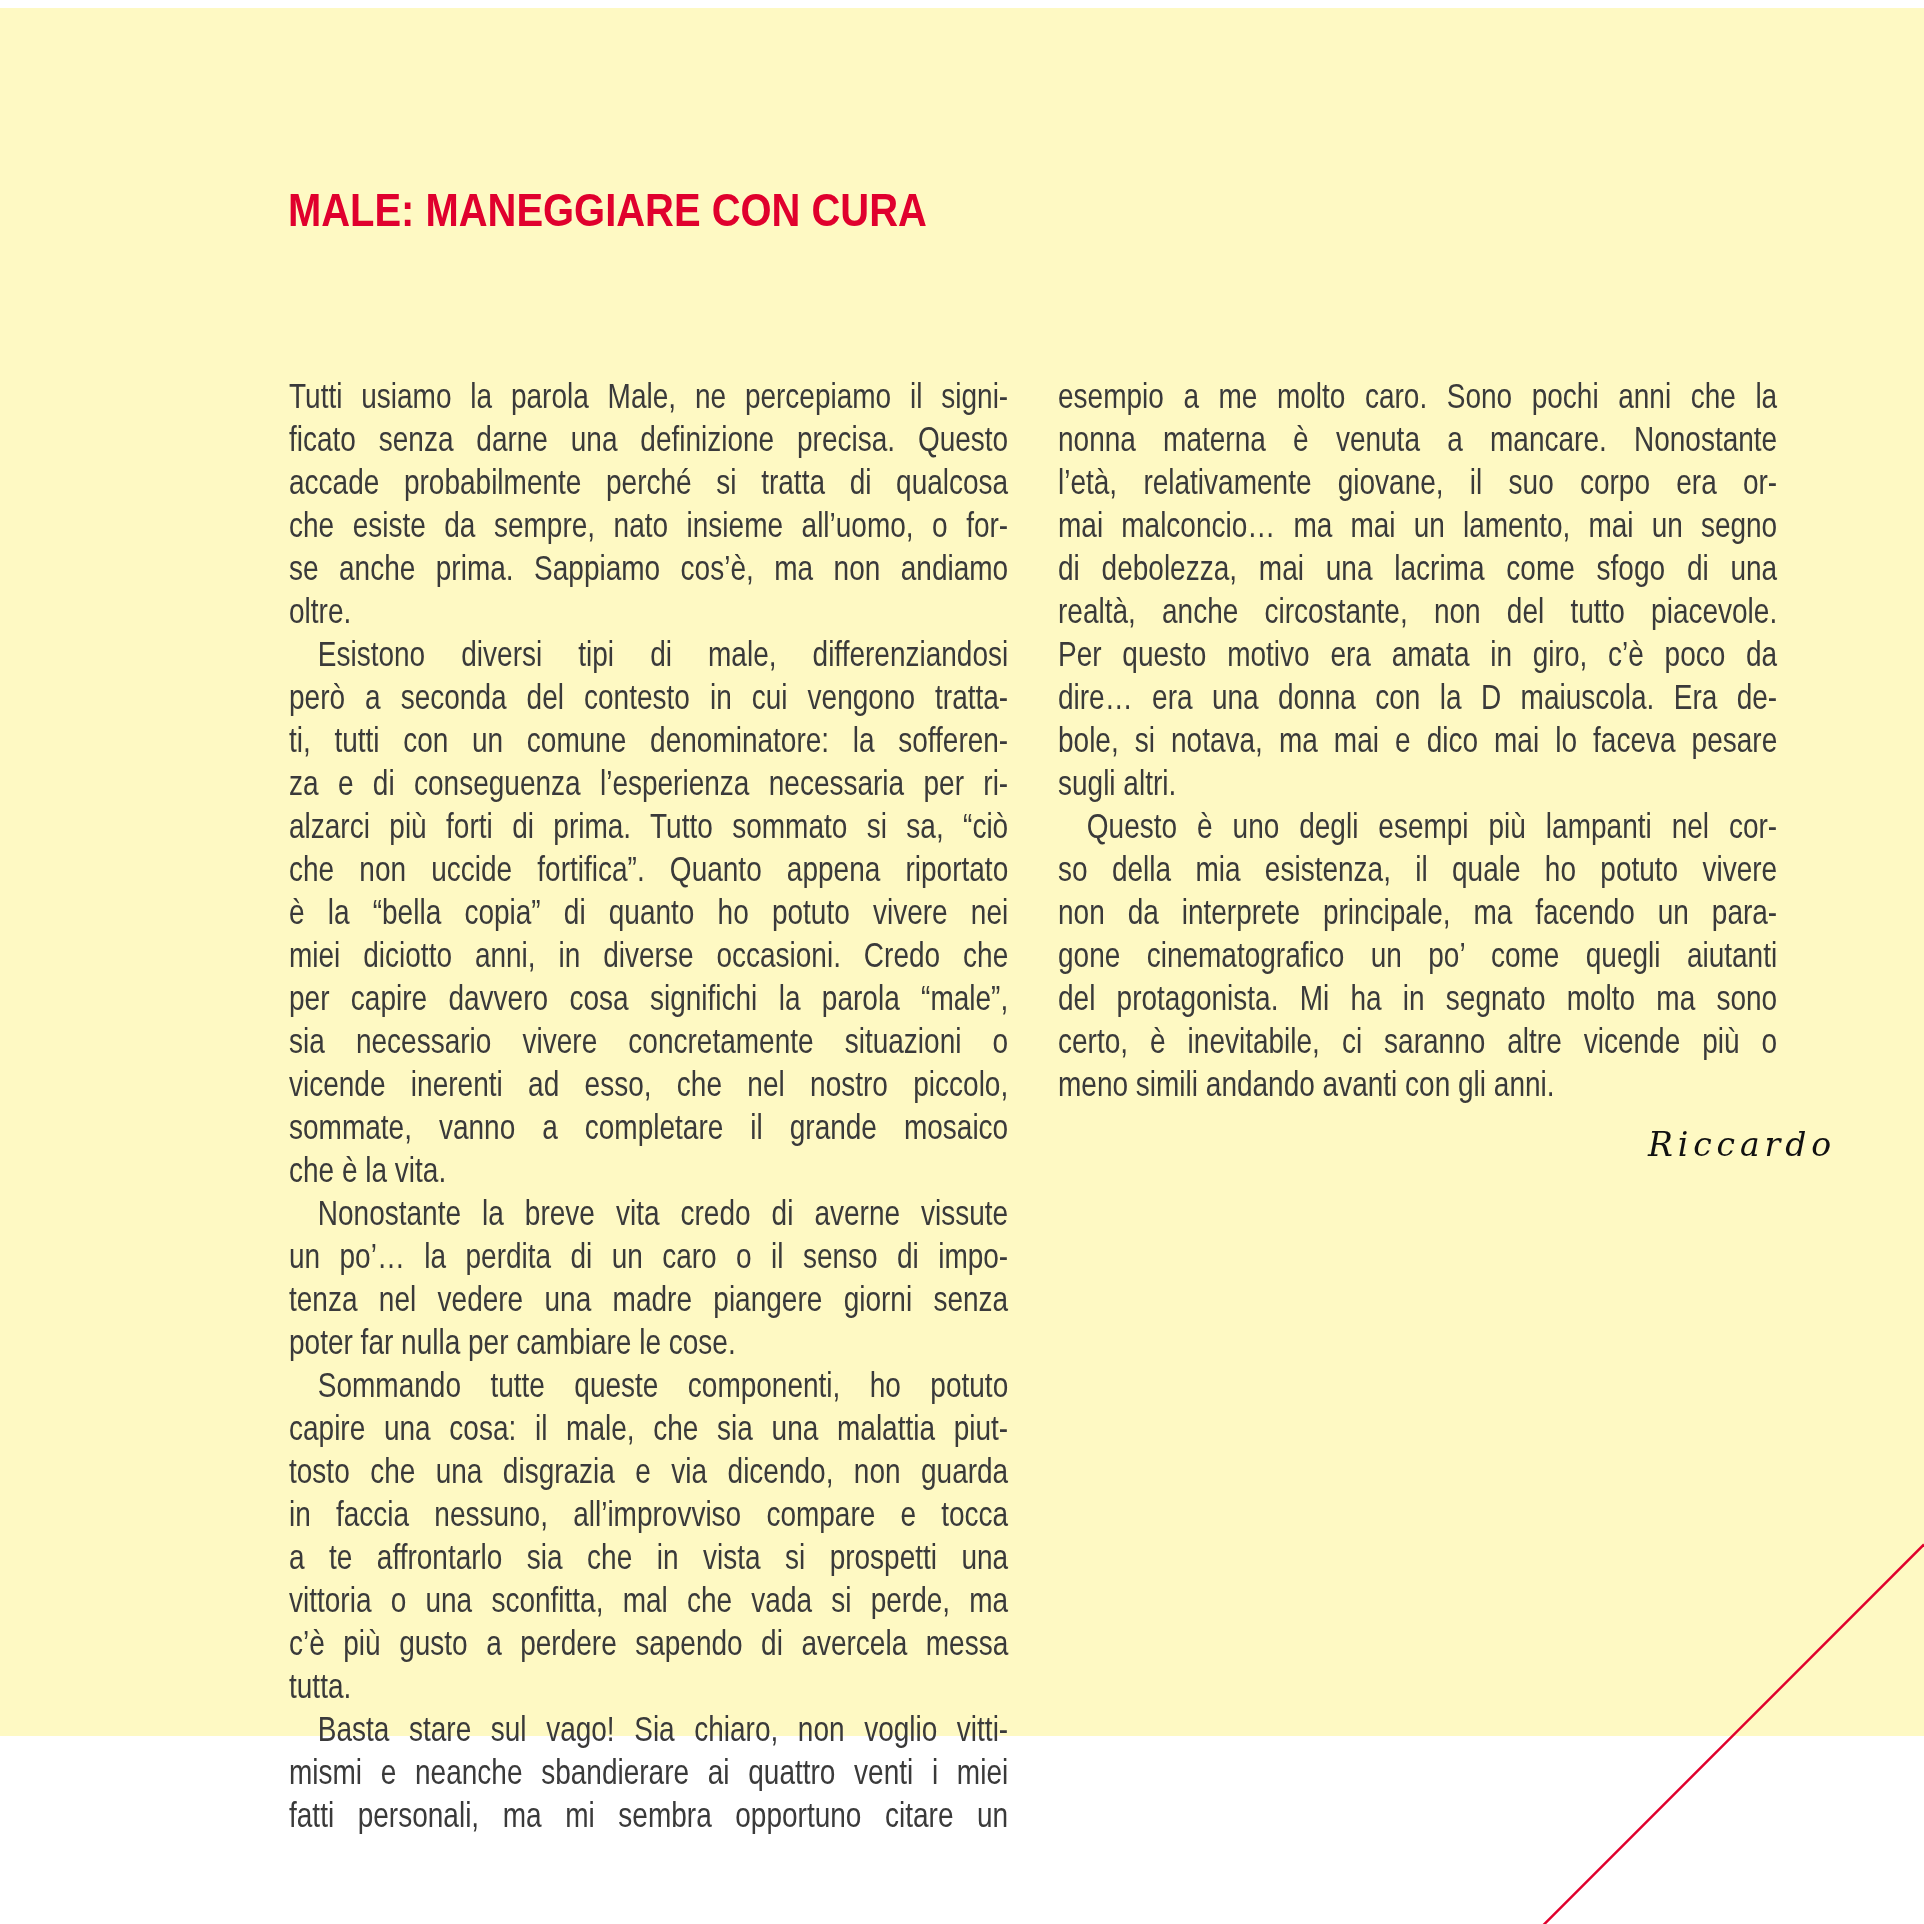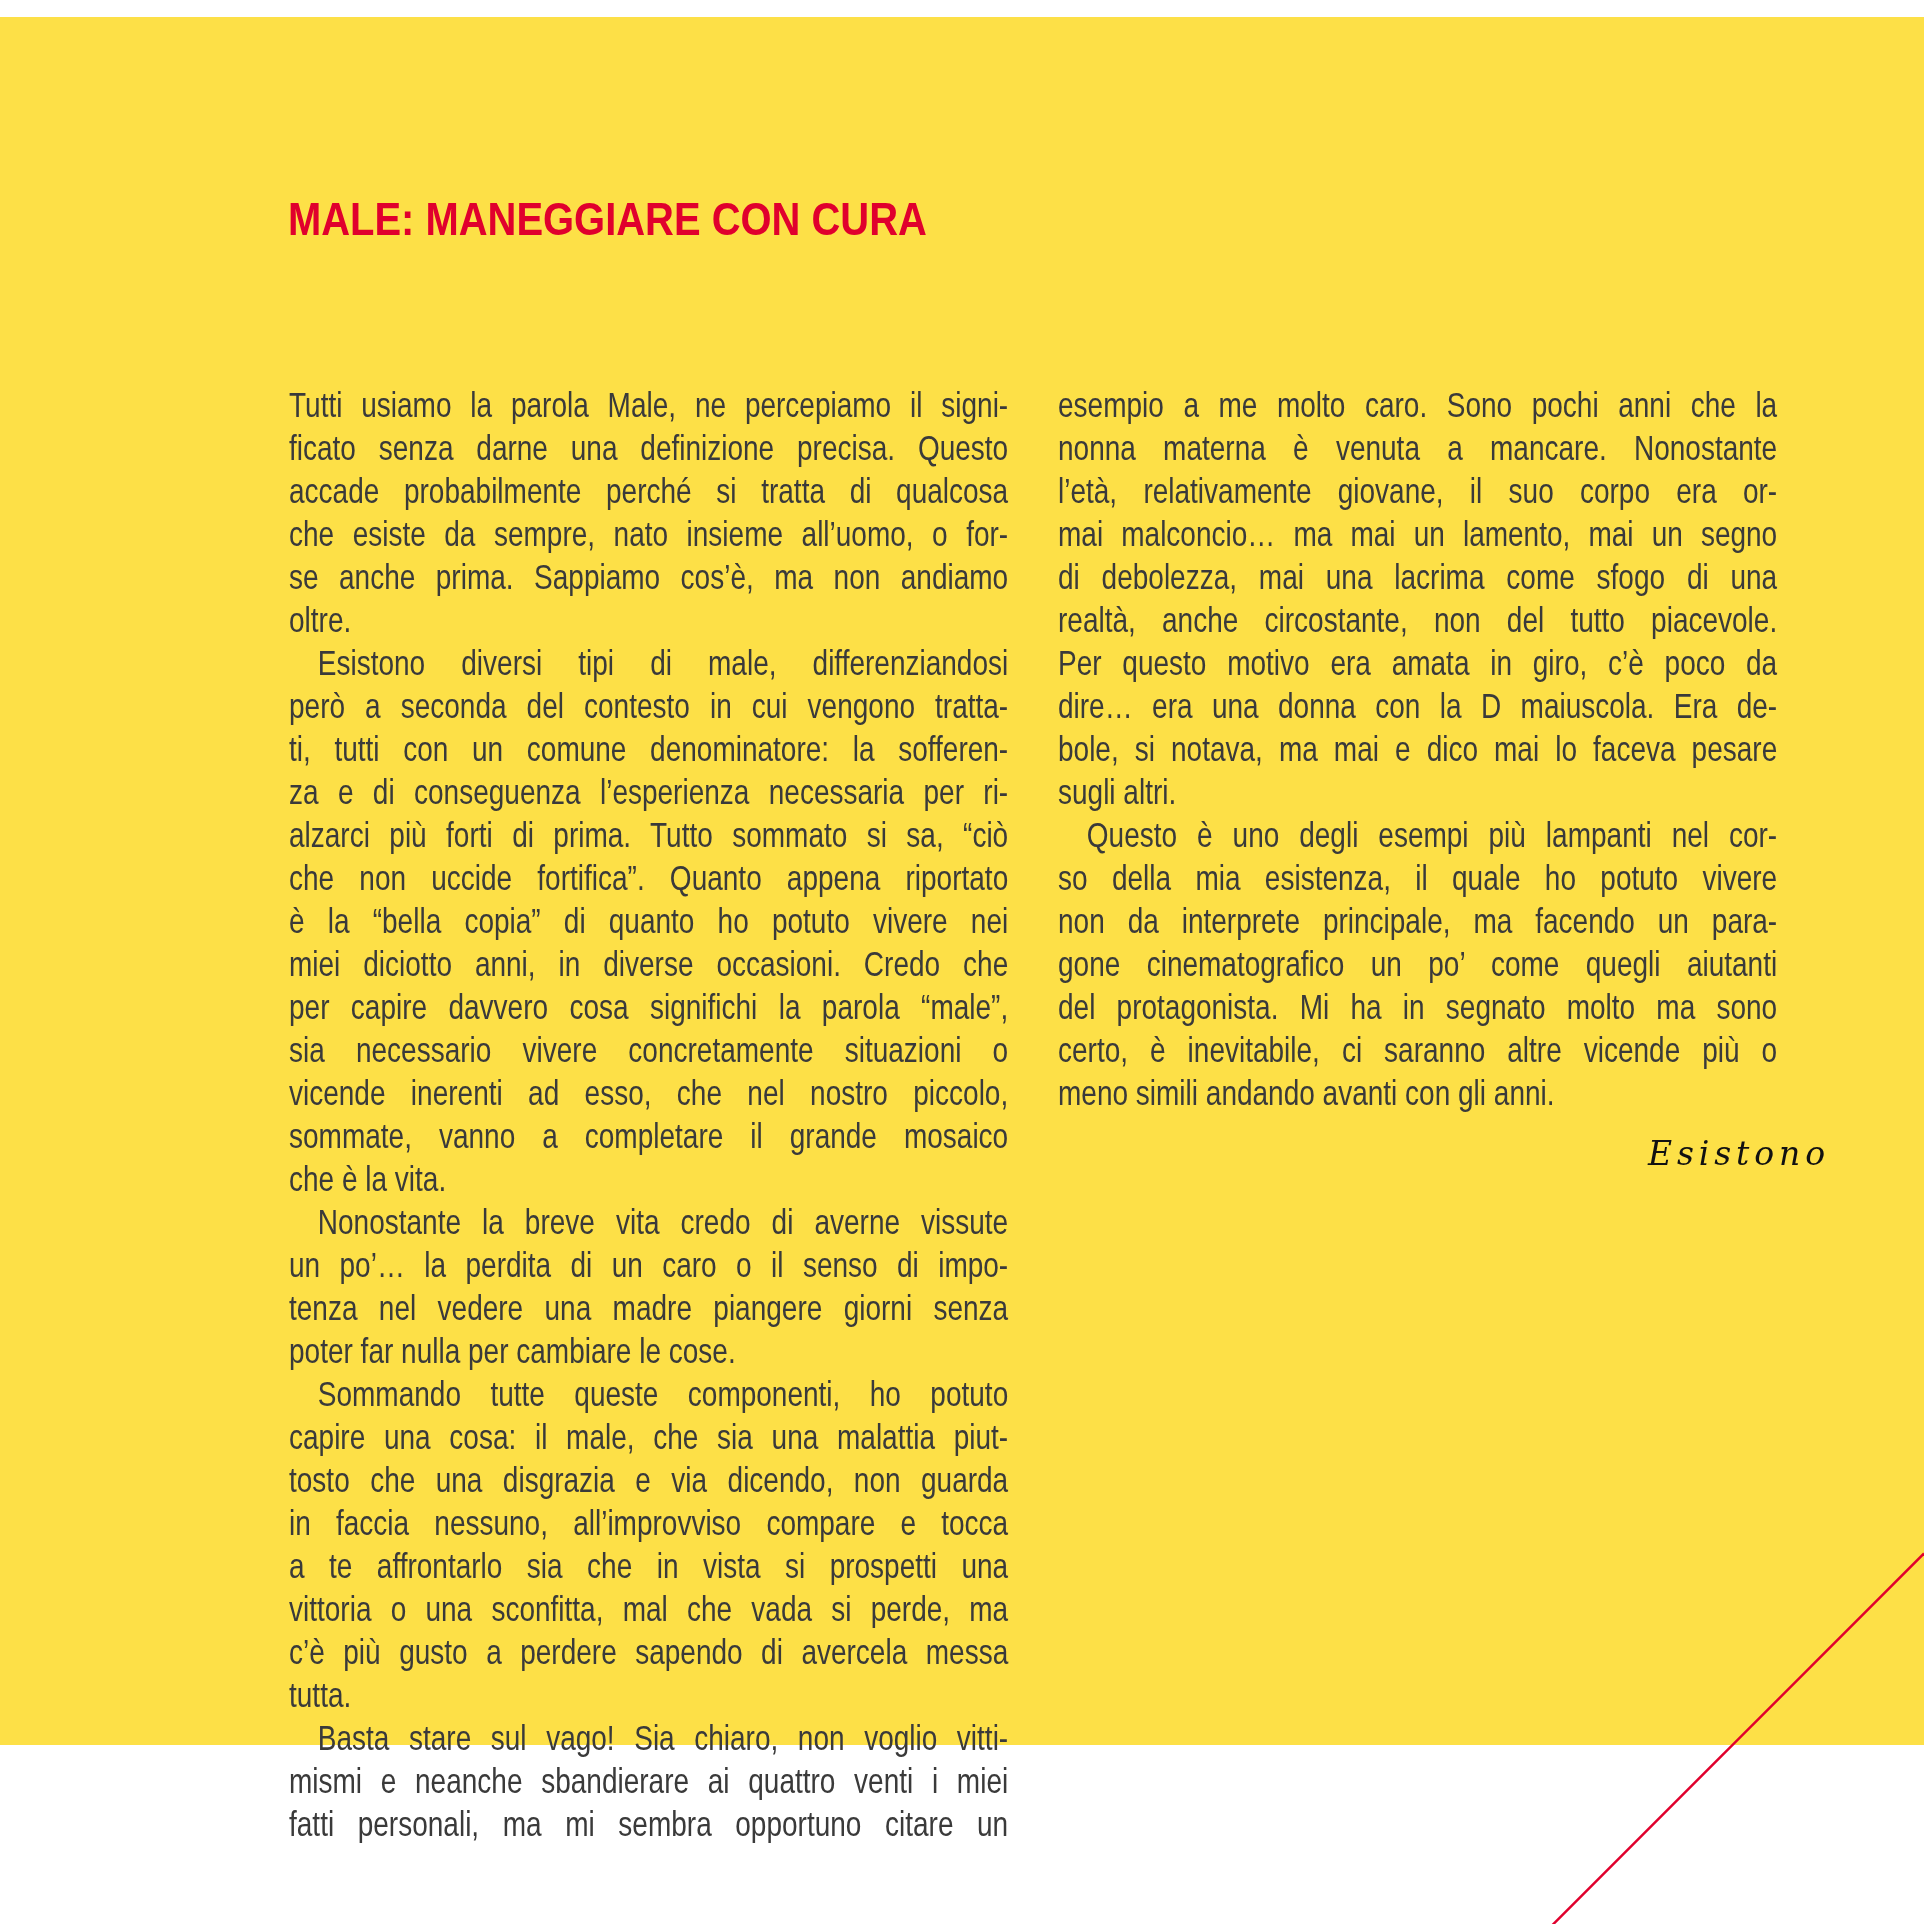--- a/index.html
+++ b/index.html
@@ -9,24 +9,24 @@
   }
   body {
     width: 1924px;
     height: 1924px;
     position: relative;
     overflow: hidden;
     font-family: "Liberation Sans", "DejaVu Sans", sans-serif;
   }
   .page {
     position: absolute;
-    left: 0; top: 17px;
+    left: 0; top: 8px;
     width: 1924px;
     height: 1728px;
-    background: #fde047;
+    background: #fef9c3;
   }
   .title {
     position: absolute;
     left: 288px;
     top: 174px;
     width: 794px;
     height: 57px;
     transform-origin: 0 0;
     transform: scaleX(0.868);
     font-family: "Liberation Sans", sans-serif;
@@ -141,20 +141,20 @@
     <span class="line last" style="color: rgb(58, 58, 58);">sugli altri.</span>
     <span class="line indent" style="color: rgb(58, 58, 58);">Questo è uno degli esempi più lampanti nel cor-</span>
     <span class="line" style="color: rgb(58, 58, 58);">so della mia esistenza, il quale ho potuto vivere</span>
     <span class="line" style="color: rgb(58, 58, 58);">non da interprete principale, ma facendo un para-</span>
     <span class="line" style="color: rgb(58, 58, 58);">gone cinematografico un po’ come quegli aiutanti</span>
     <span class="line" style="color: rgb(58, 58, 58);">del protagonista. Mi ha in segnato molto ma sono</span>
     <span class="line" style="color: rgb(58, 58, 58);">certo, è inevitabile, ci saranno altre vicende più o</span>
     <span class="line last" style="color: rgb(58, 58, 58);">meno simili andando avanti con gli anni.</span>
   </div>
 
-  <div class="signature">Esistono</div>
+  <div class="signature">Riccardo</div>
 
   <svg class="corner-line" width="1924" height="1924" viewBox="0 0 2363 2363" xmlns="http://www.w3.org/2000/svg">
     <line id="corner-line-el" x1="2363" y1="1887" x2="1887" y2="2363" stroke="#E0002D" stroke-width="3"></line>
   </svg>
 
 </div>
 
 
 </body></html>

